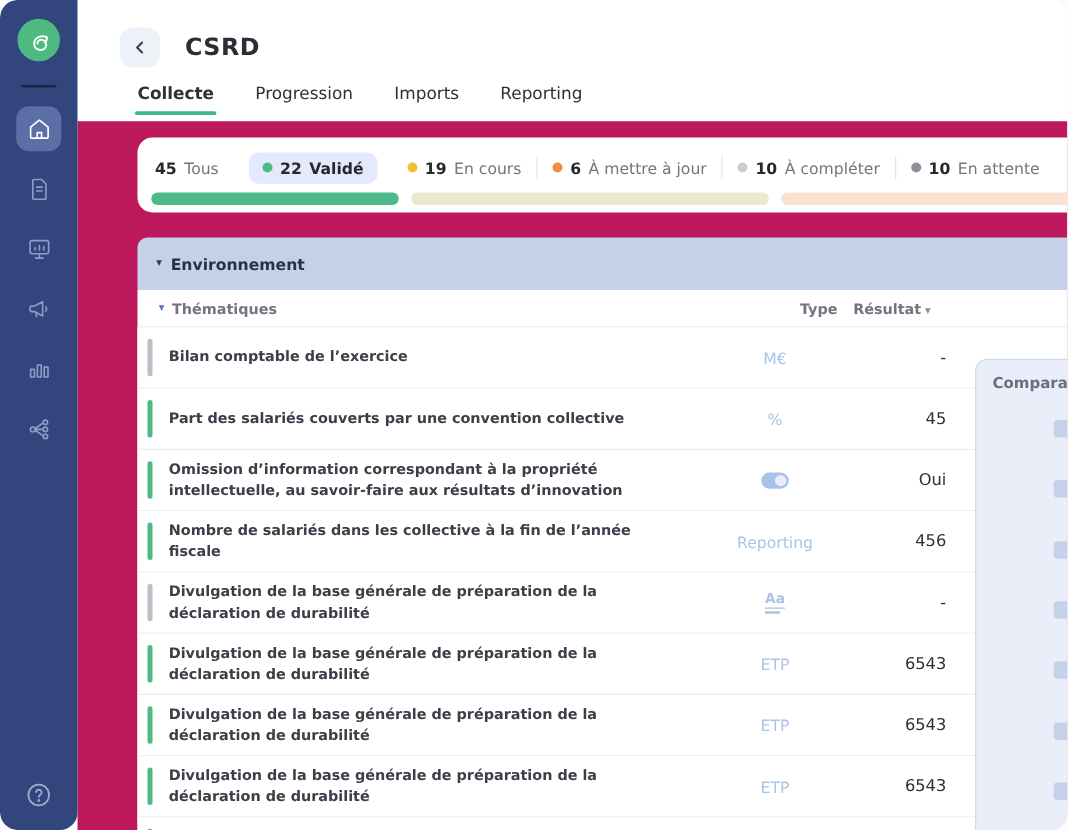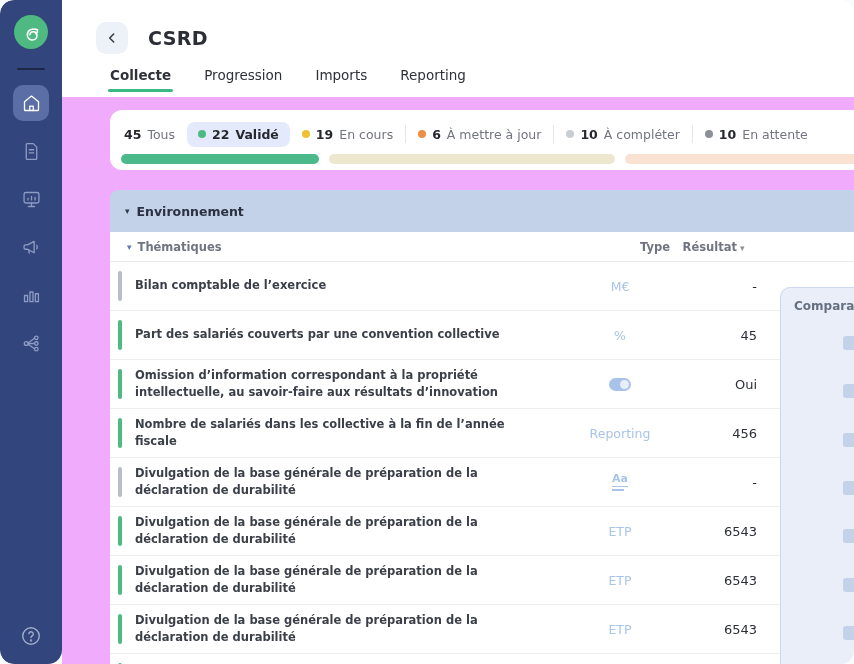--- a/index.html
+++ b/index.html
@@ -24,28 +24,28 @@
   .header-top { display:flex; align-items:center; padding:22px 0 0 34px; }
   .back-btn { width:32px; height:32px; border-radius:10px; background:#edf1f8; display:flex; align-items:center; justify-content:center;
               color:#3a3f47; cursor:pointer; border:none; }
   .page-title { margin-left:20px; font-size:19px; font-weight:700; color:#2b2e35; letter-spacing:0.4px; }
   .tabs { display:flex; gap:33px; margin:13px 0 0 48px; }
   .tab { font-size:13.5px; color:#2e3138; padding-bottom:9px; position:relative; cursor:pointer; }
   .tab.active { font-weight:700; }
   .tab.active::after { content:""; position:absolute; left:-2px; right:-2px; bottom:0; height:3px; background:#3cb884; border-radius:3px; }
 
   
-  .content { position:absolute; left:62px; top:97px; right:0; bottom:0; background:#f0abfc; overflow:hidden; }
+  .content { position:absolute; left:62px; top:97px; right:0; bottom:0; background:#be185d; overflow:hidden; }
 
   .status-card { margin:13px 0 0 48px; background:#ffffff; border-radius:12px 0 0 12px; height:60px; padding-top:11px; }
   .filters { display:flex; align-items:center; padding-left:14px; height:26px; }
   .filter-item { display:flex; align-items:center; gap:6px; font-size:12.5px; color:#72757e; padding:0 12px; cursor:pointer; white-space:nowrap; }
   .filter-item:first-child { padding-left:0; }
   .filter-item b { color:#26282e; font-weight:700; }
-  .filter-item.chip { background:#e4eafb; border-radius:8px; padding:5px 11px; margin:0 0; }
+  .filter-item.chip { background:#e4eafb; border-radius:8px; padding:5px 11px; margin:0 12px; }
   .filter-item.chip .f-label { color:#26282e; font-weight:700; }
   .f-dot { width:8px; height:8px; border-radius:50%; flex:0 0 auto; }
   .f-sep { width:1px; height:18px; background:#e3e6ec; }
 
   .progress-row { display:flex; gap:10px; margin-top:7px; padding-left:11px; }
   .pbar { height:10px; border-radius:5px; }
   .pbar:last-child { border-radius:5px 0 0 5px; flex:1; }
 
   .section-header { margin:20px 0 0 48px; height:42px; background:#c4d2e9; border-radius:8px 0 0 0;
                     display:flex; align-items:center; padding-left:15px; cursor:pointer; }

